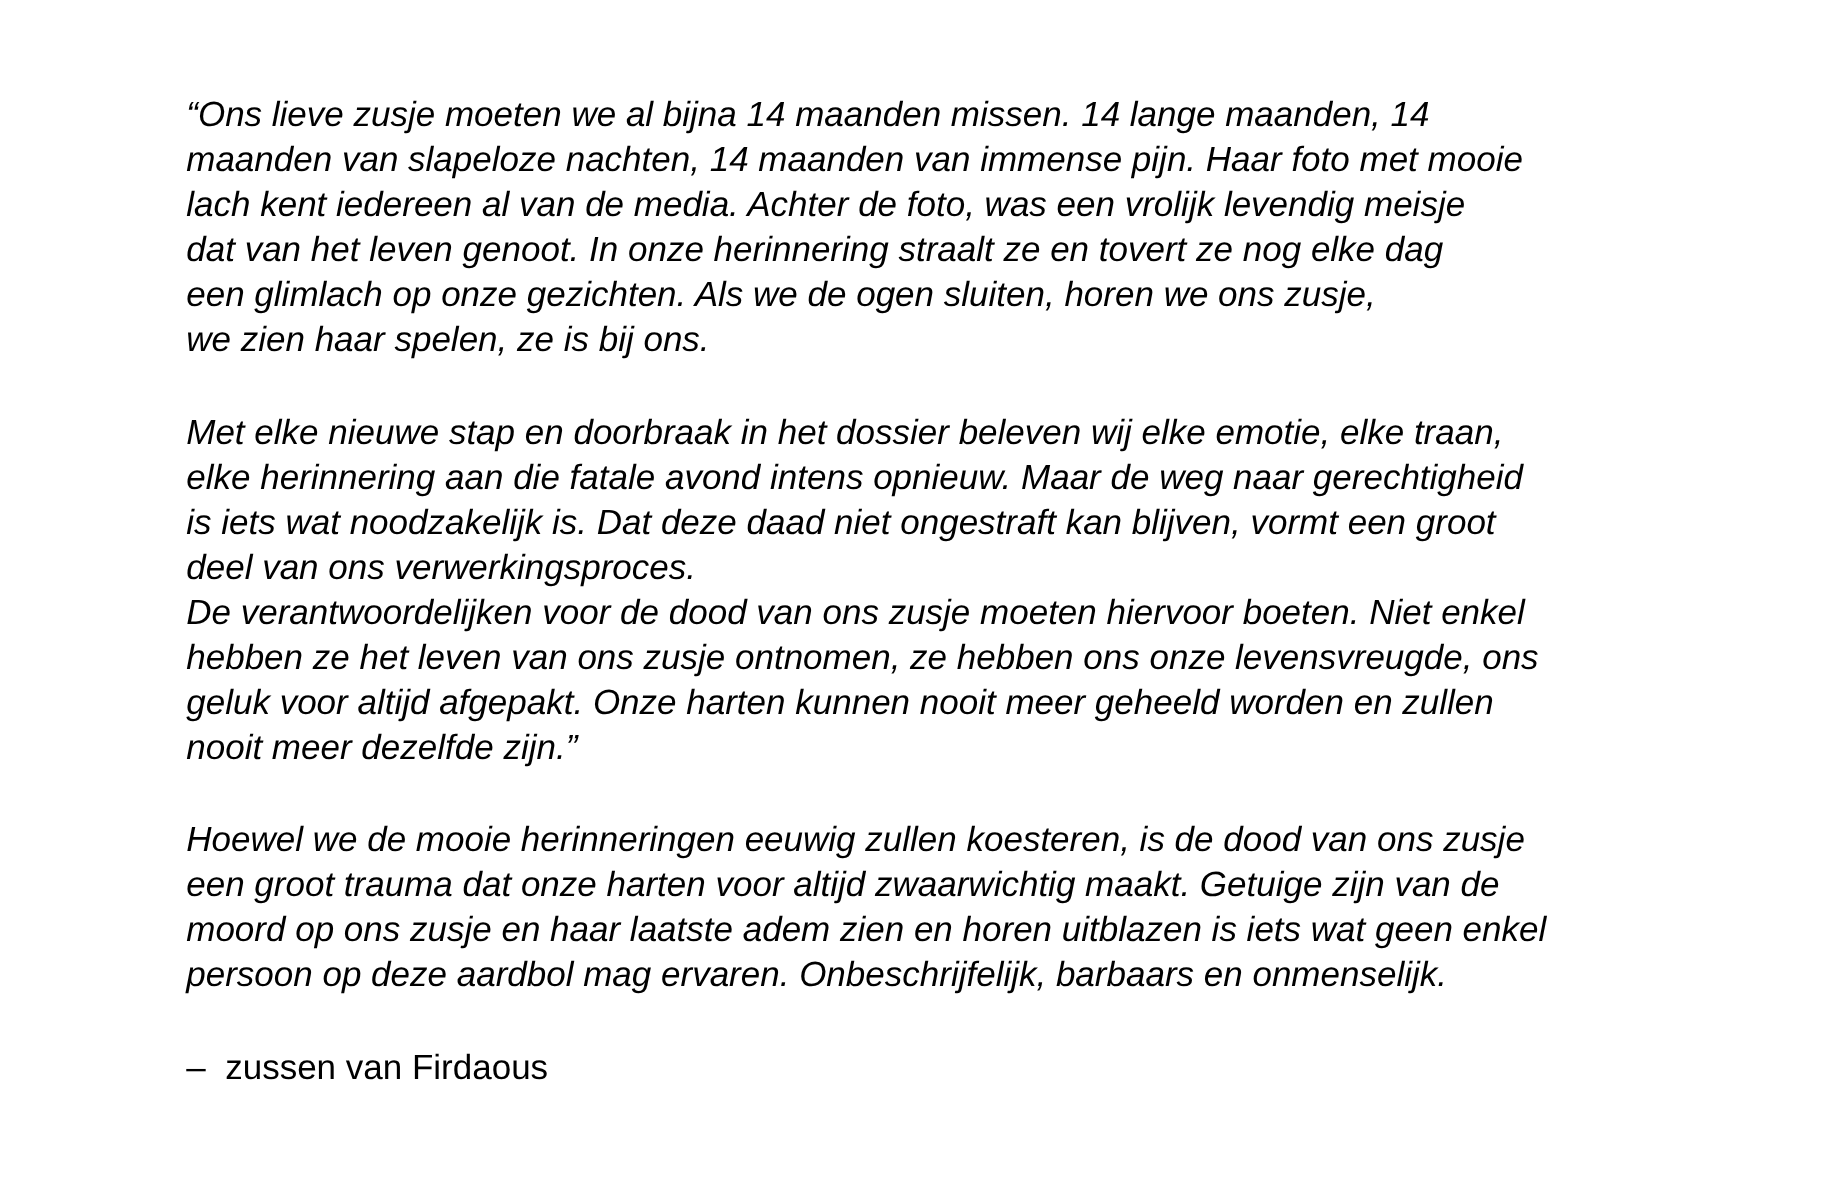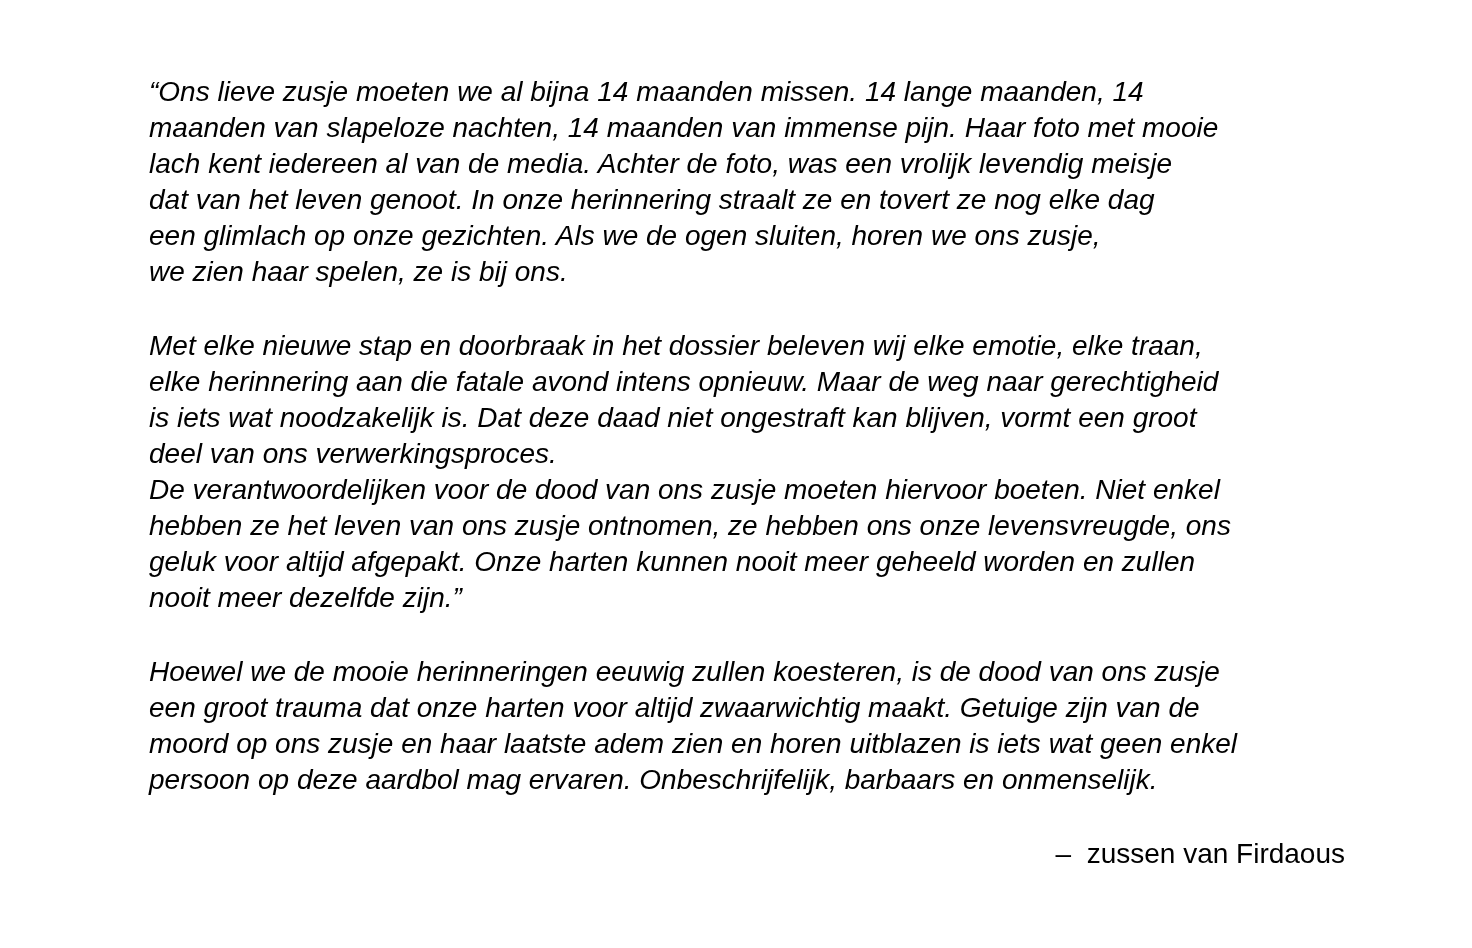--- a/index.html
+++ b/index.html
@@ -31,21 +31,20 @@
     color: #000000;
     margin-bottom: 36px;
   }
   .attribution {
     font-style: normal;
     font-size: 28px;
     line-height: 36px;
     white-space: pre-wrap;
     color: #000000;
     margin-top: 30px;
-    text-align: right;
   }
 </style>
 </head>
 <body>
 
 <div class="page">
   <div class="quote-block">
     <p class="quote-paragraph">“Ons lieve zusje moeten we al bijna 14 maanden missen. 14 lange maanden, 14
 maanden van slapeloze nachten, 14 maanden van immense pijn. Haar foto met mooie
 lach kent iedereen al van de media. Achter de foto, was een vrolijk levendig meisje

